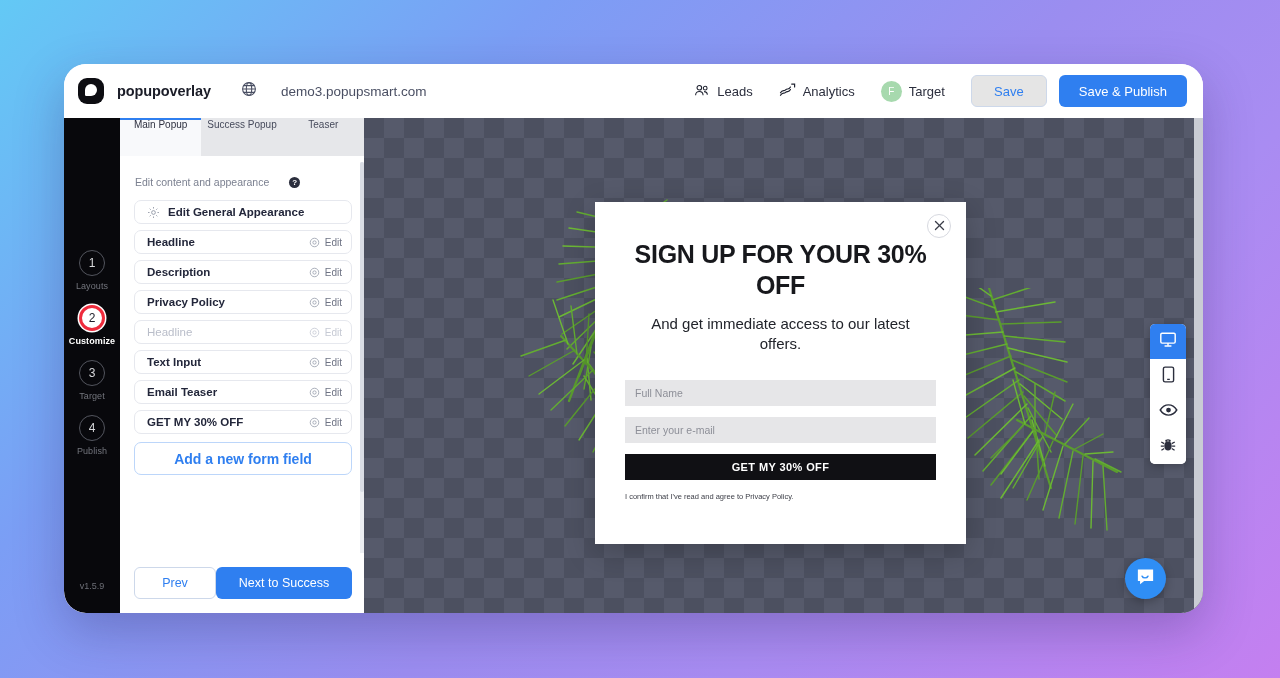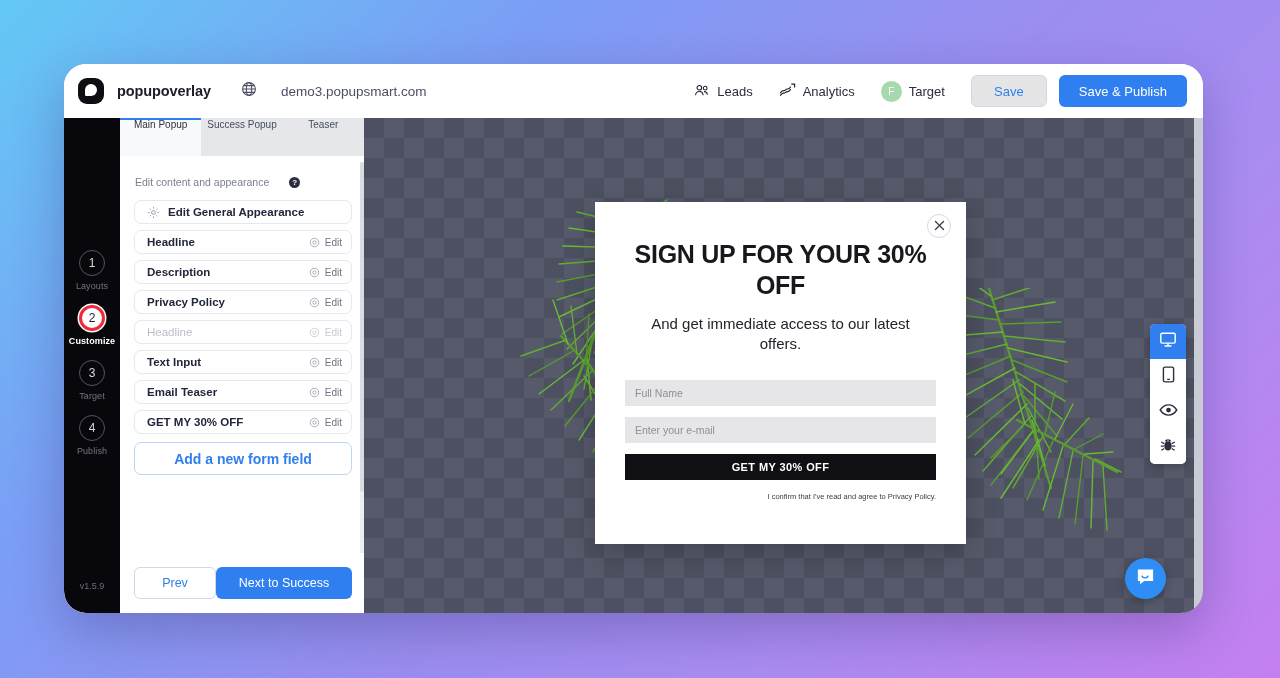--- a/index.html
+++ b/index.html
@@ -401,21 +401,21 @@
     background: #101014;
     color: #fff;
     border: none;
     font-size: 11px;
     font-weight: bold;
     letter-spacing: .4px;
     cursor: pointer;
     font-family: inherit;
   }
   .popup-consent {
-    text-align: right;
+    text-align: left;
     font-size: 7.5px;
     color: #3b3d46;
     margin-top: 12px;
   }
 
   
   .leaf-group { position: absolute; z-index: 5; pointer-events: none; }
   #leaf-left { left: 145px; top: 78px; width: 185px; height: 290px; }
   #leaf-right { left: 595px; top: 170px; width: 185px; height: 290px; }
 

